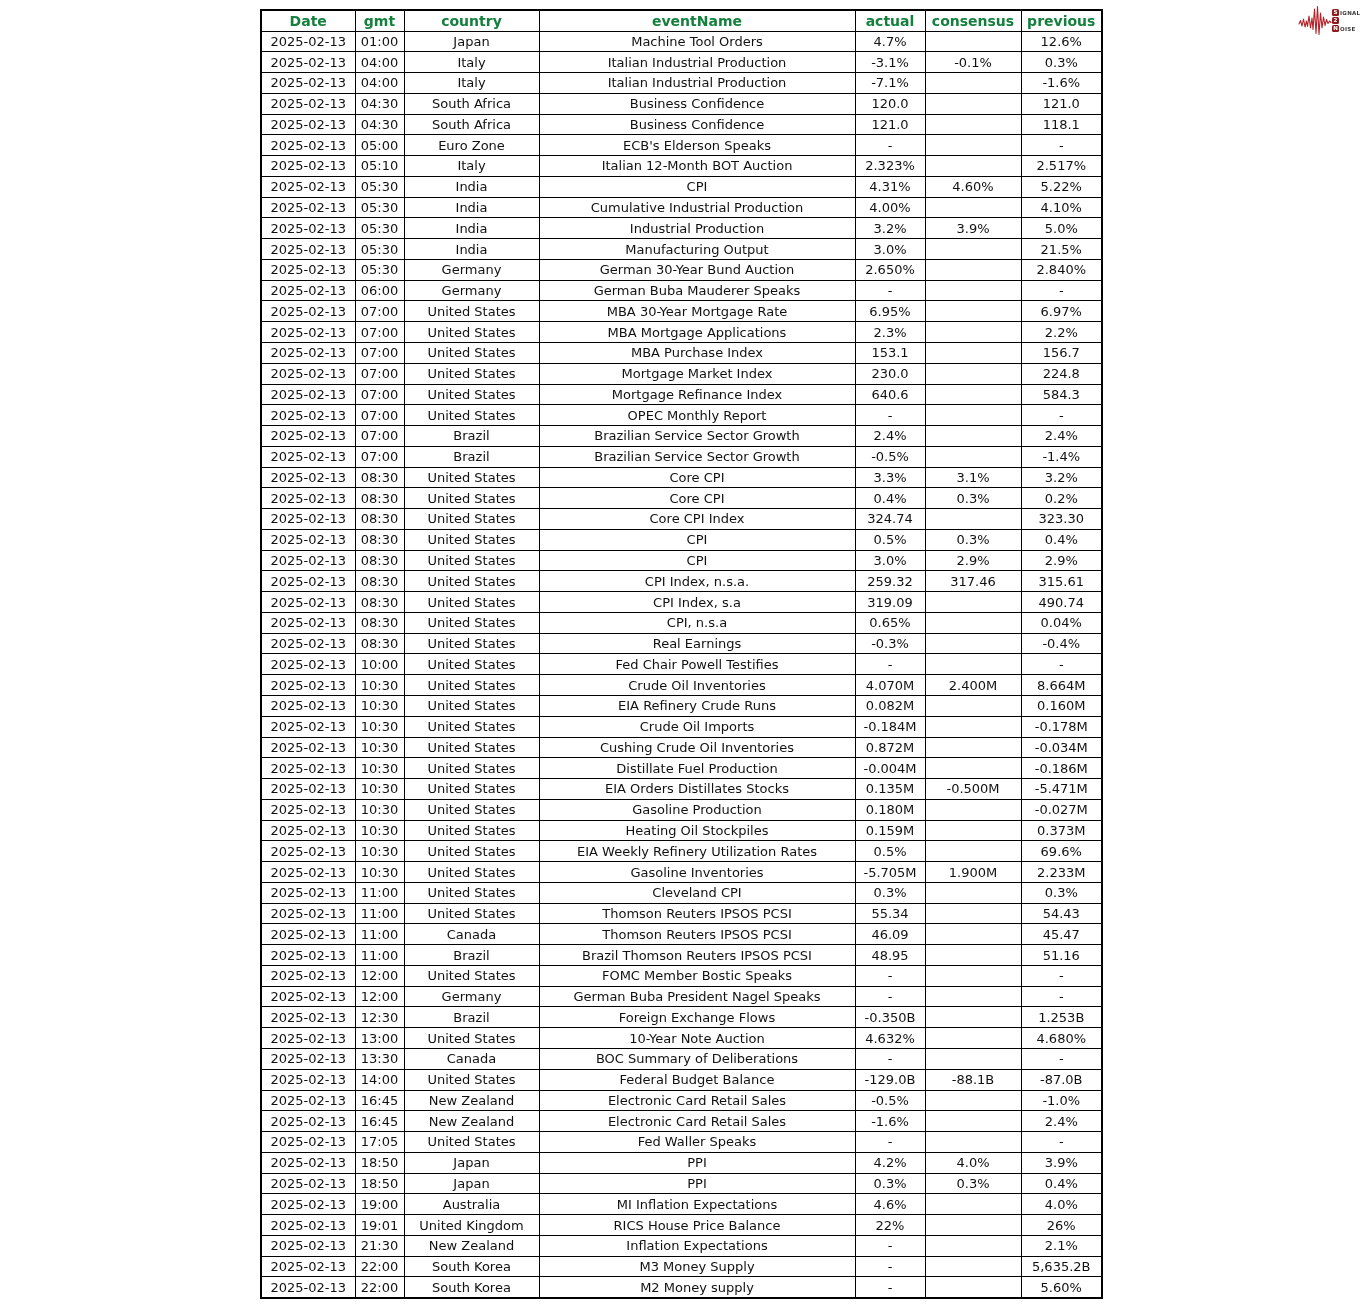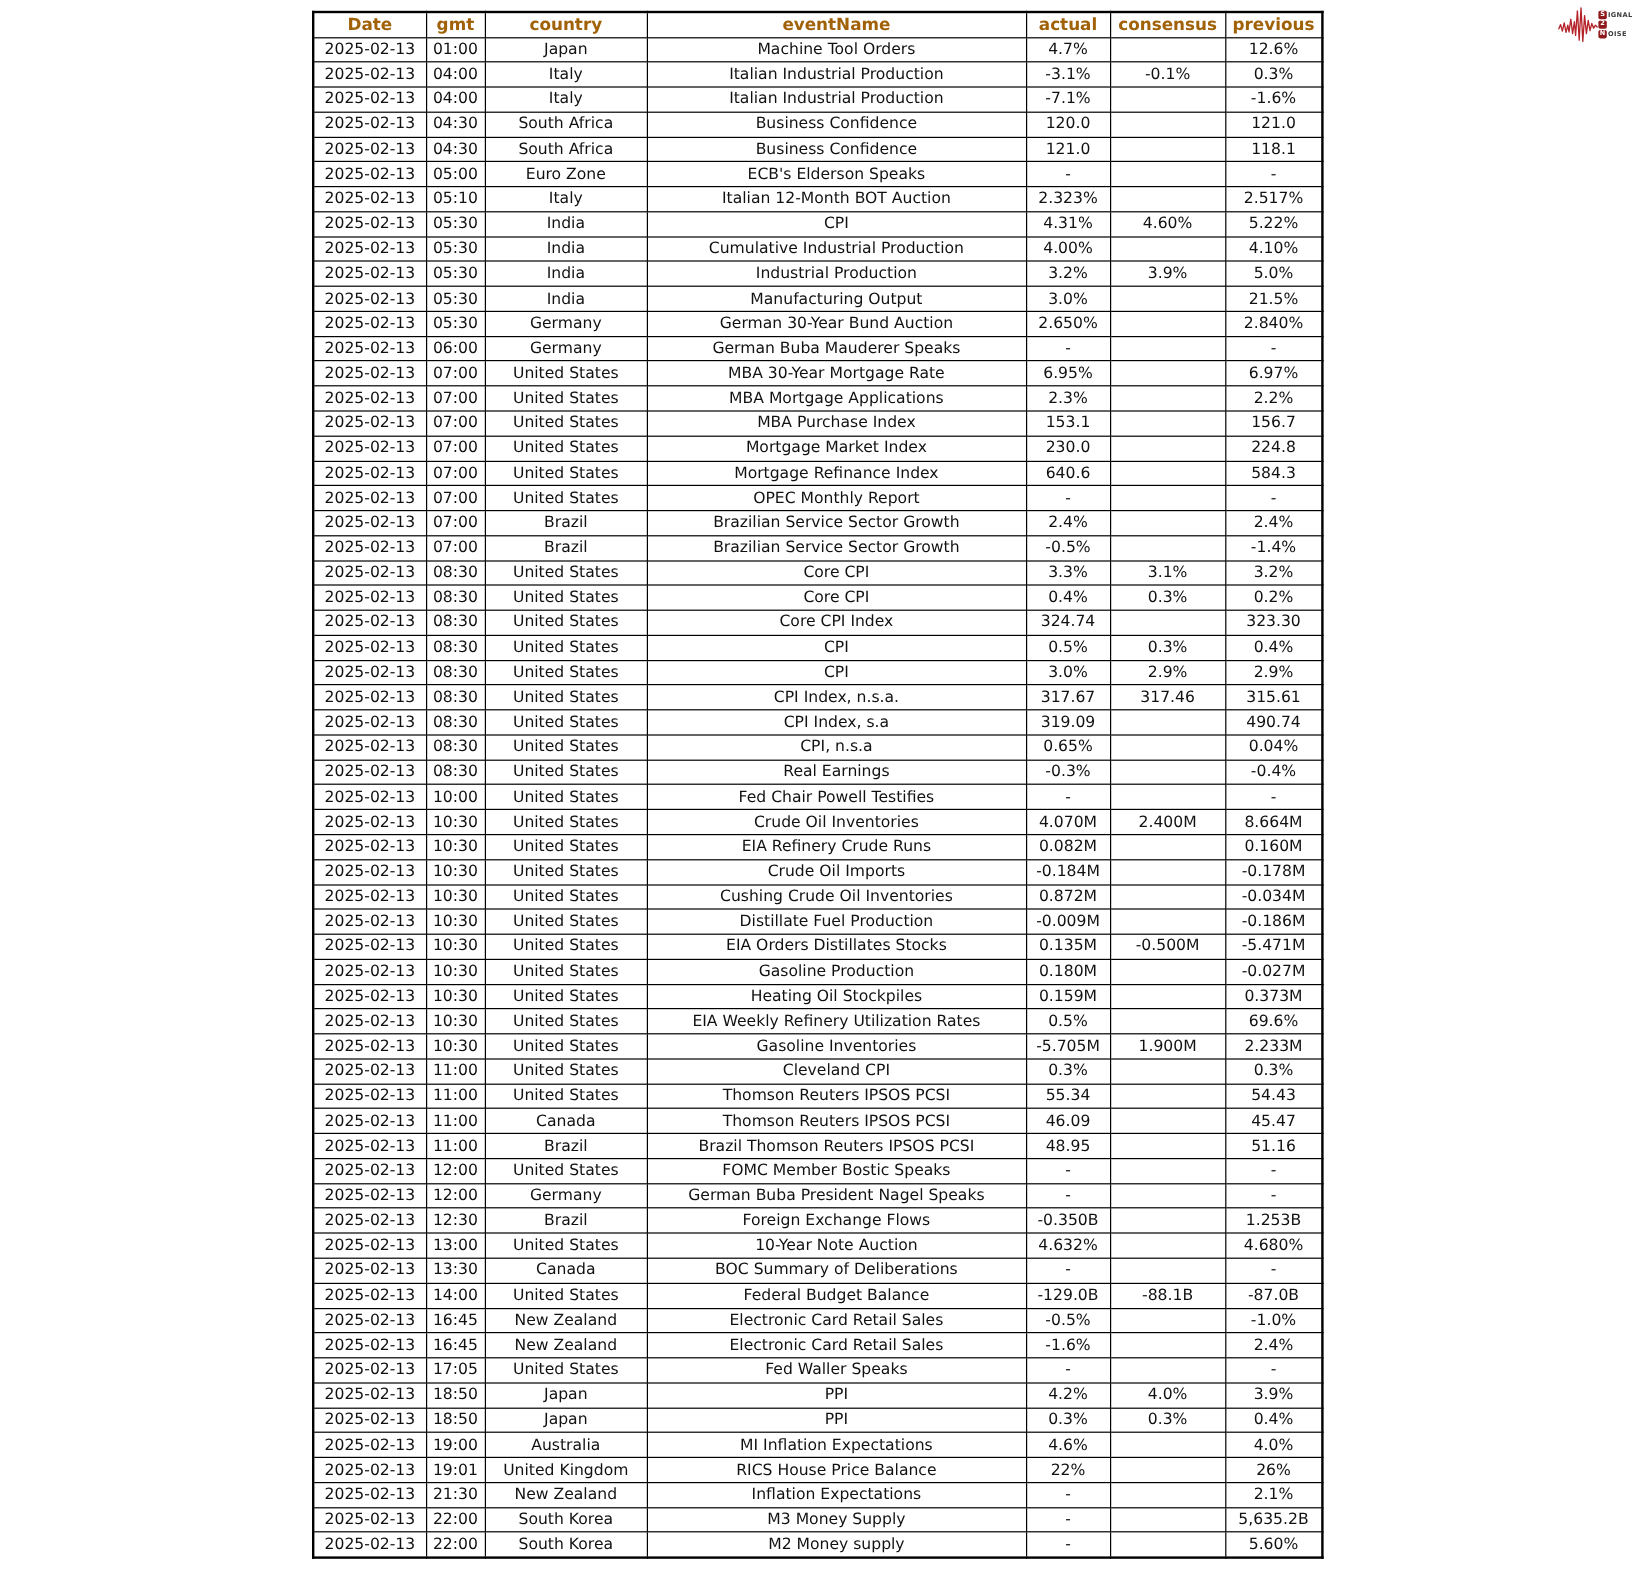--- a/index.html
+++ b/index.html
@@ -28,21 +28,21 @@
     padding: 0 2px;
     color: #111;
     white-space: nowrap;
     overflow: hidden;
   }
   .calendar-table thead tr { height: 21px; }
   .calendar-table tbody tr { height: 20.77px; }
   .calendar-table th {
     font-size: 14px;
     font-weight: bold;
-    color: #a16207;
+    color: #15803d;
   }
   .calendar-table td { font-size: 13px; }
 
   
   .logo {
     position: absolute;
     left: 1298px; top: 4px;
     width: 64px; height: 38px;
     display: flex;
     align-items: flex-start;
@@ -349,21 +349,21 @@
         <td>CPI</td>
         <td>3.0%</td>
         <td>2.9%</td>
         <td>2.9%</td>
       </tr>
       <tr>
         <td>2025-02-13</td>
         <td>08:30</td>
         <td>United States</td>
         <td>CPI Index, n.s.a.</td>
-        <td>317.67</td>
+        <td>259.32</td>
         <td>317.46</td>
         <td>315.61</td>
       </tr>
       <tr>
         <td>2025-02-13</td>
         <td>08:30</td>
         <td>United States</td>
         <td>CPI Index, s.a</td>
         <td>319.09</td>
         <td></td>
@@ -430,21 +430,21 @@
         <td>Cushing Crude Oil Inventories</td>
         <td>0.872M</td>
         <td></td>
         <td>-0.034M</td>
       </tr>
       <tr>
         <td>2025-02-13</td>
         <td>10:30</td>
         <td>United States</td>
         <td>Distillate Fuel Production</td>
-        <td>-0.009M</td>
+        <td>-0.004M</td>
         <td></td>
         <td>-0.186M</td>
       </tr>
       <tr>
         <td>2025-02-13</td>
         <td>10:30</td>
         <td>United States</td>
         <td>EIA Orders Distillates Stocks</td>
         <td>0.135M</td>
         <td>-0.500M</td>

